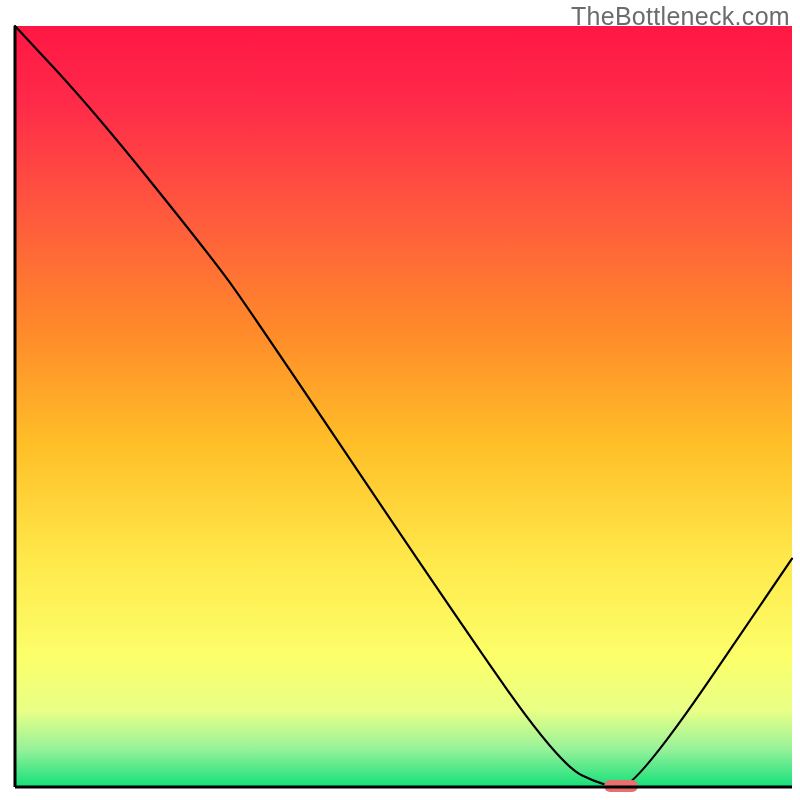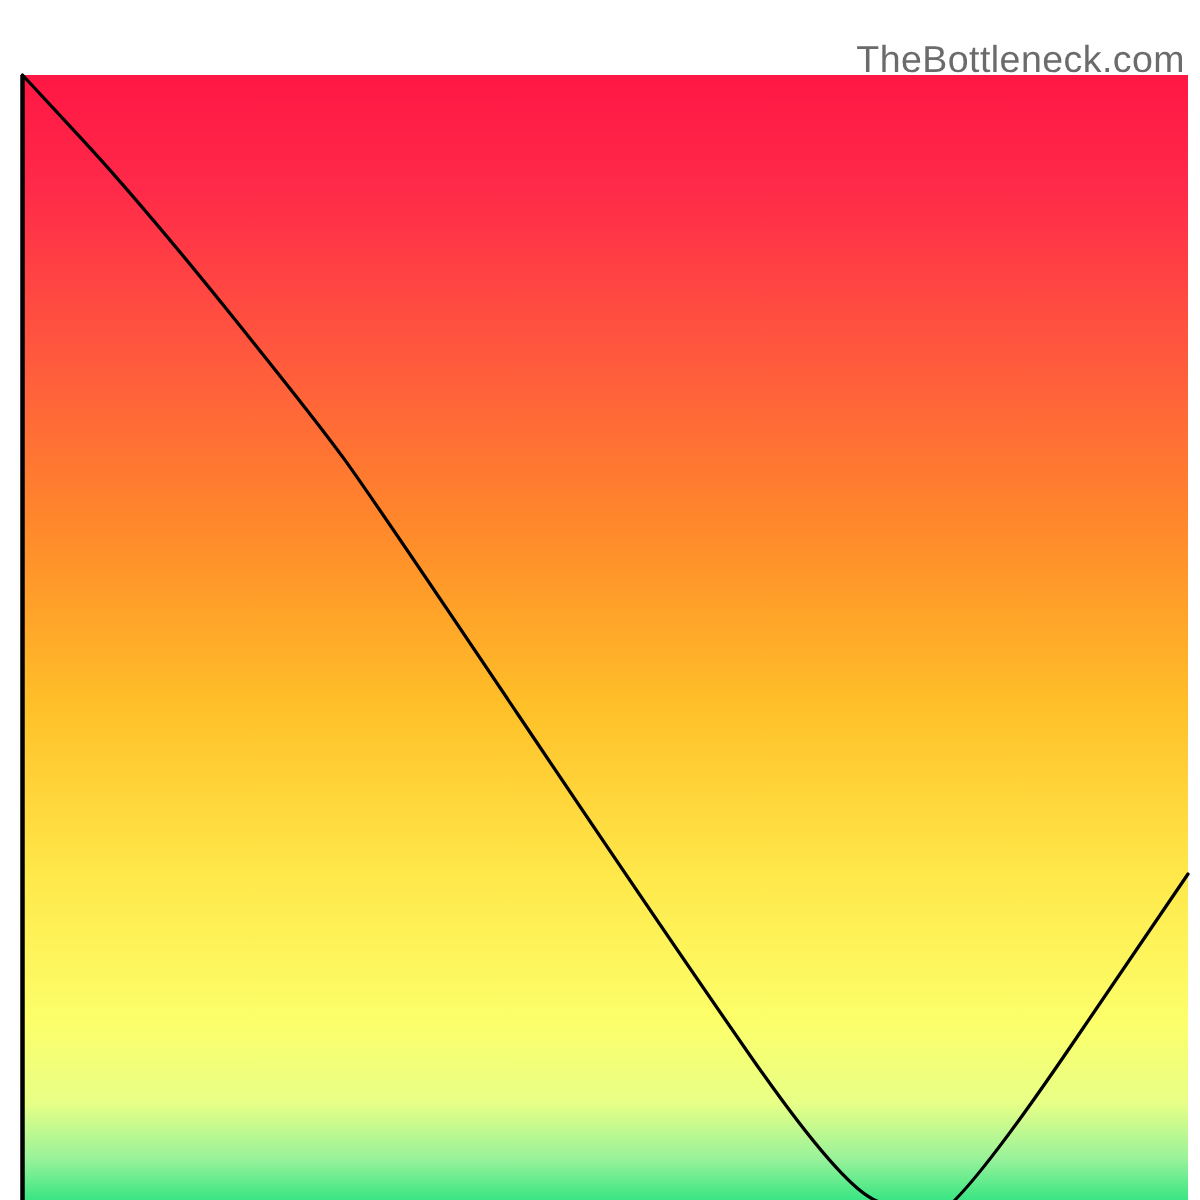--- a/index.html
+++ b/index.html
@@ -7,21 +7,20 @@
     padding: 0;
     width: 800px;
     height: 800px;
     background: #ffffff;
     font-family: Arial, Helvetica, sans-serif;
   }
   .container {
     position: relative;
     width: 800px;
     height: 588px;
-    margin-top: 24px;
   }
   .watermark {
     position: absolute;
     top: 2px;
     right: 10px;
     color: #6b6b6b;
     font-size: 25px;
     font-weight: 400;
     letter-spacing: 0.3px;
     z-index: 3;

